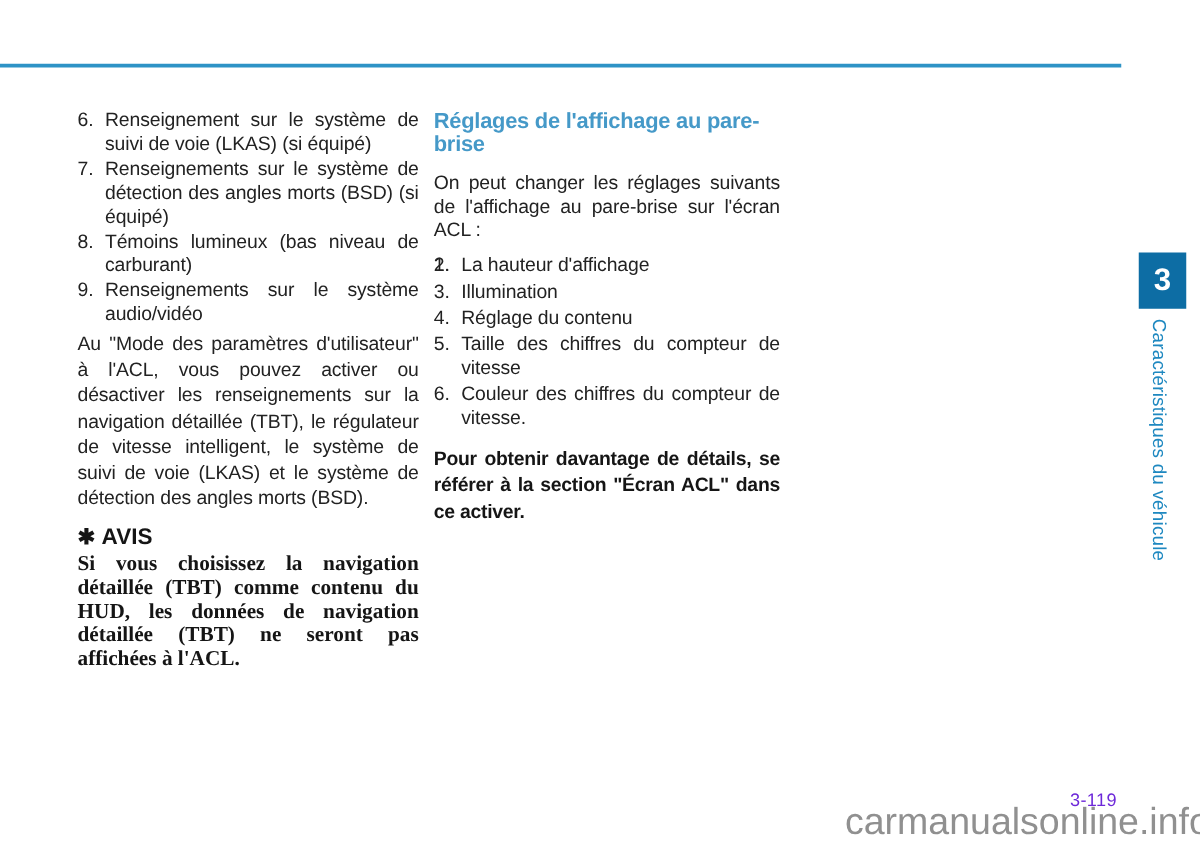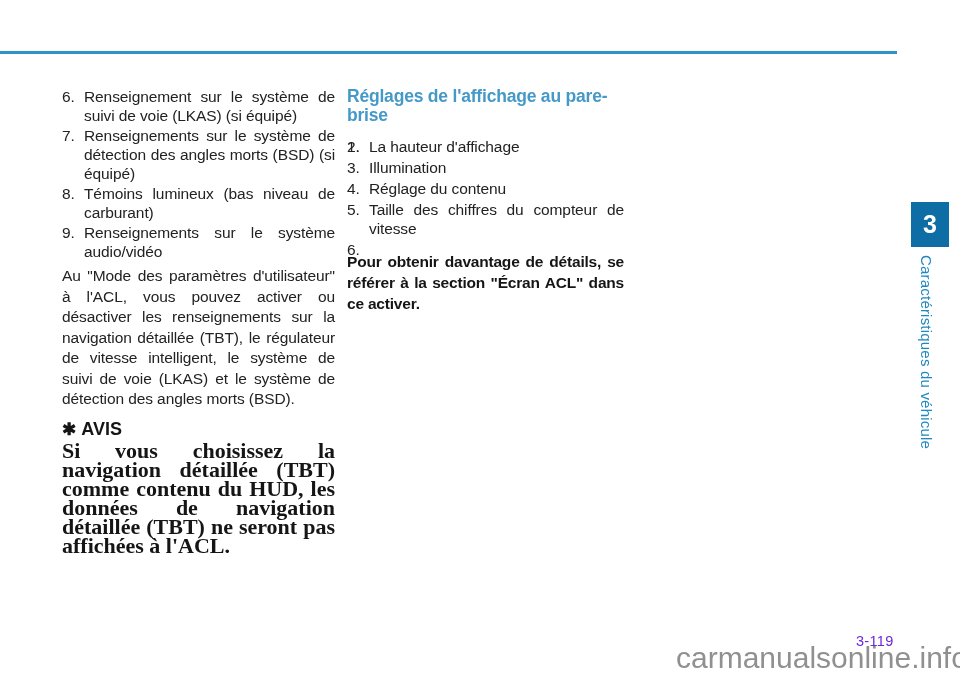--- a/index.html
+++ b/index.html
@@ -59,21 +59,21 @@
     line-height: 22px;
     color: #151515;
   }
   .notice-title .star {
     font-size: 17px;
     margin-right: 5px;
   }
   .notice-body {
     font-family: "Liberation Serif", serif;
     font-weight: bold;
-    font-size: 22px;
+    font-size: 17px;
     line-height: 19px;
     text-align: justify;
     color: #151515;
   }
 
   .heading {
     color: #4599c8;
     font-size: 17.5px;
     font-weight: bold;
     line-height: 19px;
@@ -182,20 +182,21 @@
       <div class="notice-title">
         <span class="star">✱</span><span>AVIS</span>
       </div>
       <div class="notice-body">Si vous choisissez la navigation détaillée (TBT) comme contenu du HUD, les données de navigation détaillée (TBT) ne seront pas affichées à l'ACL.</div>
     </div>
   </div>
 
   <div class="col col-right">
     <h2 class="heading">Réglages de l'affichage au pare-brise</h2>
 
+    <div class="intro">On peut changer les réglages suivants de l'affichage au pare-brise sur l'écran ACL :</div>
 
     <div class="num-list">
       <div class="item">
         <span class="num">1.</span>
       </div>
       <div class="item">
         <span class="num">2.</span>
         <span>La hauteur d'affichage</span>
       </div>
       <div class="item">
@@ -205,20 +206,21 @@
       <div class="item">
         <span class="num">4.</span>
         <span>Réglage du contenu</span>
       </div>
       <div class="item">
         <span class="num">5.</span>
         <span>Taille des chiffres du compteur de vitesse</span>
       </div>
       <div class="item">
         <span class="num">6.</span>
+        <span>Couleur des chiffres du compteur de vitesse.</span>
       </div>
     </div>
 
     <div class="bold-note">Pour obtenir davantage de détails, se référer à la section "Écran ACL" dans ce activer.</div>
   </div>
 
   <div class="chapter-tab">
     <span>3</span>
   </div>
   <div class="chapter-label">Caractéristiques du véhicule</div>

